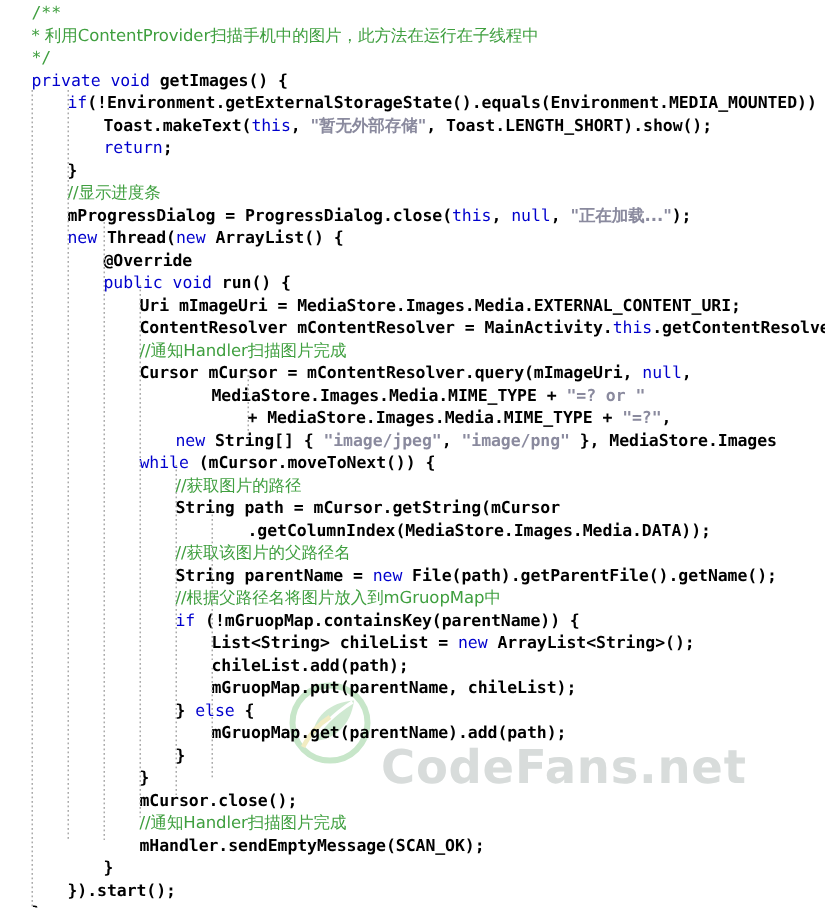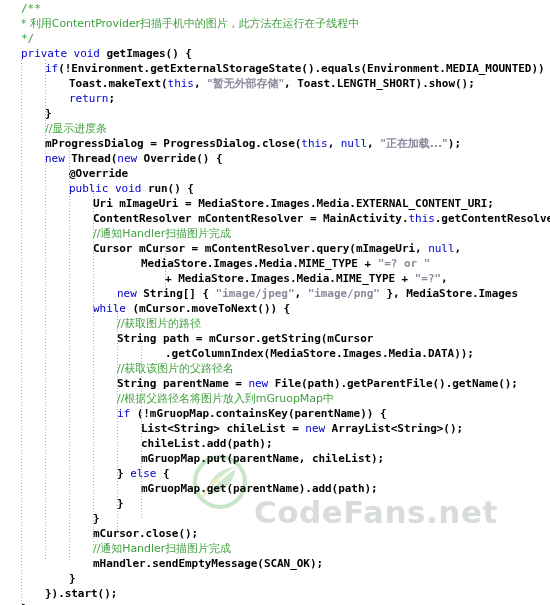--- a/index.html
+++ b/index.html
@@ -125,21 +125,21 @@
     <div class="line" style="top: 1px; padding-left: 21px;"><span class="c">/**</span></div>
     <div class="line" style="top: 16px; padding-left: 21px;"><span class="c cn">* 利用ContentProvider扫描手机中的图片，此方法在运行在子线程中</span></div>
     <div class="line" style="top: 31px; padding-left: 21px;"><span class="c">*/</span></div>
     <div class="line" style="top: 46px; padding-left: 21px;"><span class="k">private</span><span class="pl"> </span><span class="k">void</span><span class="pl"> getImages() {</span></div>
     <div class="line" style="top: 61px; padding-left: 45px;"><span class="k">if</span><span class="pl">(!Environment.getExternalStorageState().equals(Environment.MEDIA_MOUNTED))</span></div>
     <div class="line" style="top: 76px; padding-left: 69px;"><span class="pl">Toast.makeText(</span><span class="k">this</span><span class="pl">, </span><span class="s cn">"暂无外部存储"</span><span class="pl">, Toast.LENGTH_SHORT).show();</span></div>
     <div class="line" style="top: 91px; padding-left: 69px;"><span class="k">return</span><span class="pl">;</span></div>
     <div class="line" style="top: 106px; padding-left: 45px;"><span class="pl">}</span></div>
     <div class="line" style="top: 121px; padding-left: 45px;"><span class="c cn">//显示进度条</span></div>
     <div class="line" style="top: 136px; padding-left: 45px;"><span class="pl">mProgressDialog = ProgressDialog.close(</span><span class="k">this</span><span class="pl">, </span><span class="k">null</span><span class="pl">, </span><span class="s cn">"正在加载..."</span><span class="pl">);</span></div>
-    <div class="line" style="top: 151px; padding-left: 45px;"><span class="k">new</span><span class="pl"> Thread(</span><span class="k">new</span><span class="pl"> Override() {</span></div>
+    <div class="line" style="top: 151px; padding-left: 45px;"><span class="k">new</span><span class="pl"> Thread(</span><span class="k">new</span><span class="pl"> ArrayList() {</span></div>
     <div class="line" style="top: 166px; padding-left: 69px;"><span class="an">@Override</span></div>
     <div class="line" style="top: 181px; padding-left: 69px;"><span class="k">public</span><span class="pl"> </span><span class="k">void</span><span class="pl"> run() {</span></div>
     <div class="line" style="top: 196px; padding-left: 93px;"><span class="pl">Uri mImageUri = MediaStore.Images.Media.EXTERNAL_CONTENT_URI;</span></div>
     <div class="line" style="top: 211px; padding-left: 93px;"><span class="pl">ContentResolver mContentResolver = MainActivity.</span><span class="k">this</span><span class="pl">.getContentResolver();</span></div>
     <div class="line" style="top: 226px; padding-left: 93px;"><span class="c cn">//通知Handler扫描图片完成</span></div>
     <div class="line" style="top: 241px; padding-left: 93px;"><span class="pl">Cursor mCursor = mContentResolver.query(mImageUri, </span><span class="k">null</span><span class="pl">,</span></div>
     <div class="line" style="top: 256px; padding-left: 141px;"><span class="pl">MediaStore.Images.Media.MIME_TYPE + </span><span class="s">"=? or "</span></div>
     <div class="line" style="top: 271px; padding-left: 165px;"><span class="pl">+ MediaStore.Images.Media.MIME_TYPE + </span><span class="s">"=?"</span><span class="pl">,</span></div>
     <div class="line" style="top: 286px; padding-left: 117px;"><span class="k">new</span><span class="pl"> String[] { </span><span class="s">"image/jpeg"</span><span class="pl">, </span><span class="s">"image/png"</span><span class="pl"> }, MediaStore.Images</span></div>
     <div class="line" style="top: 301px; padding-left: 93px;"><span class="k">while</span><span class="pl"> (mCursor.moveToNext()) {</span></div>

